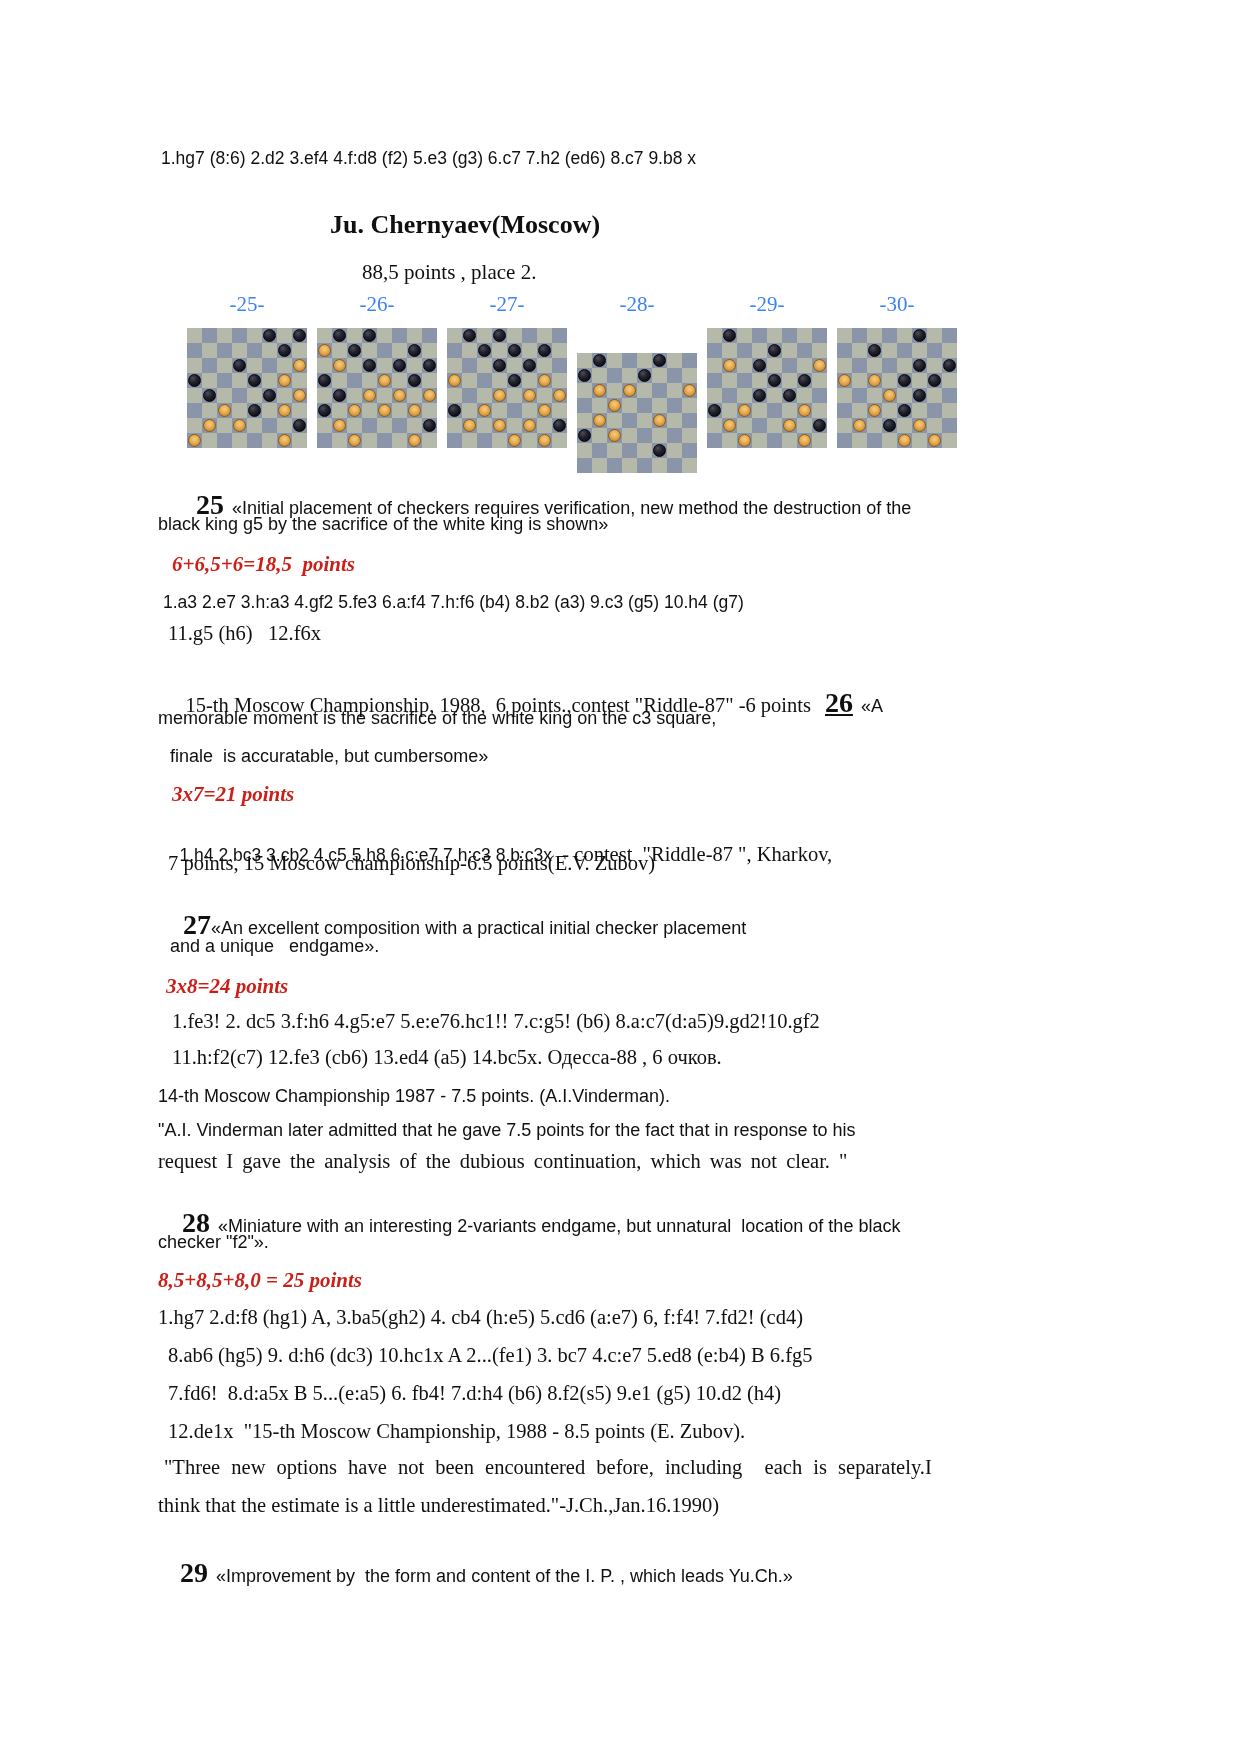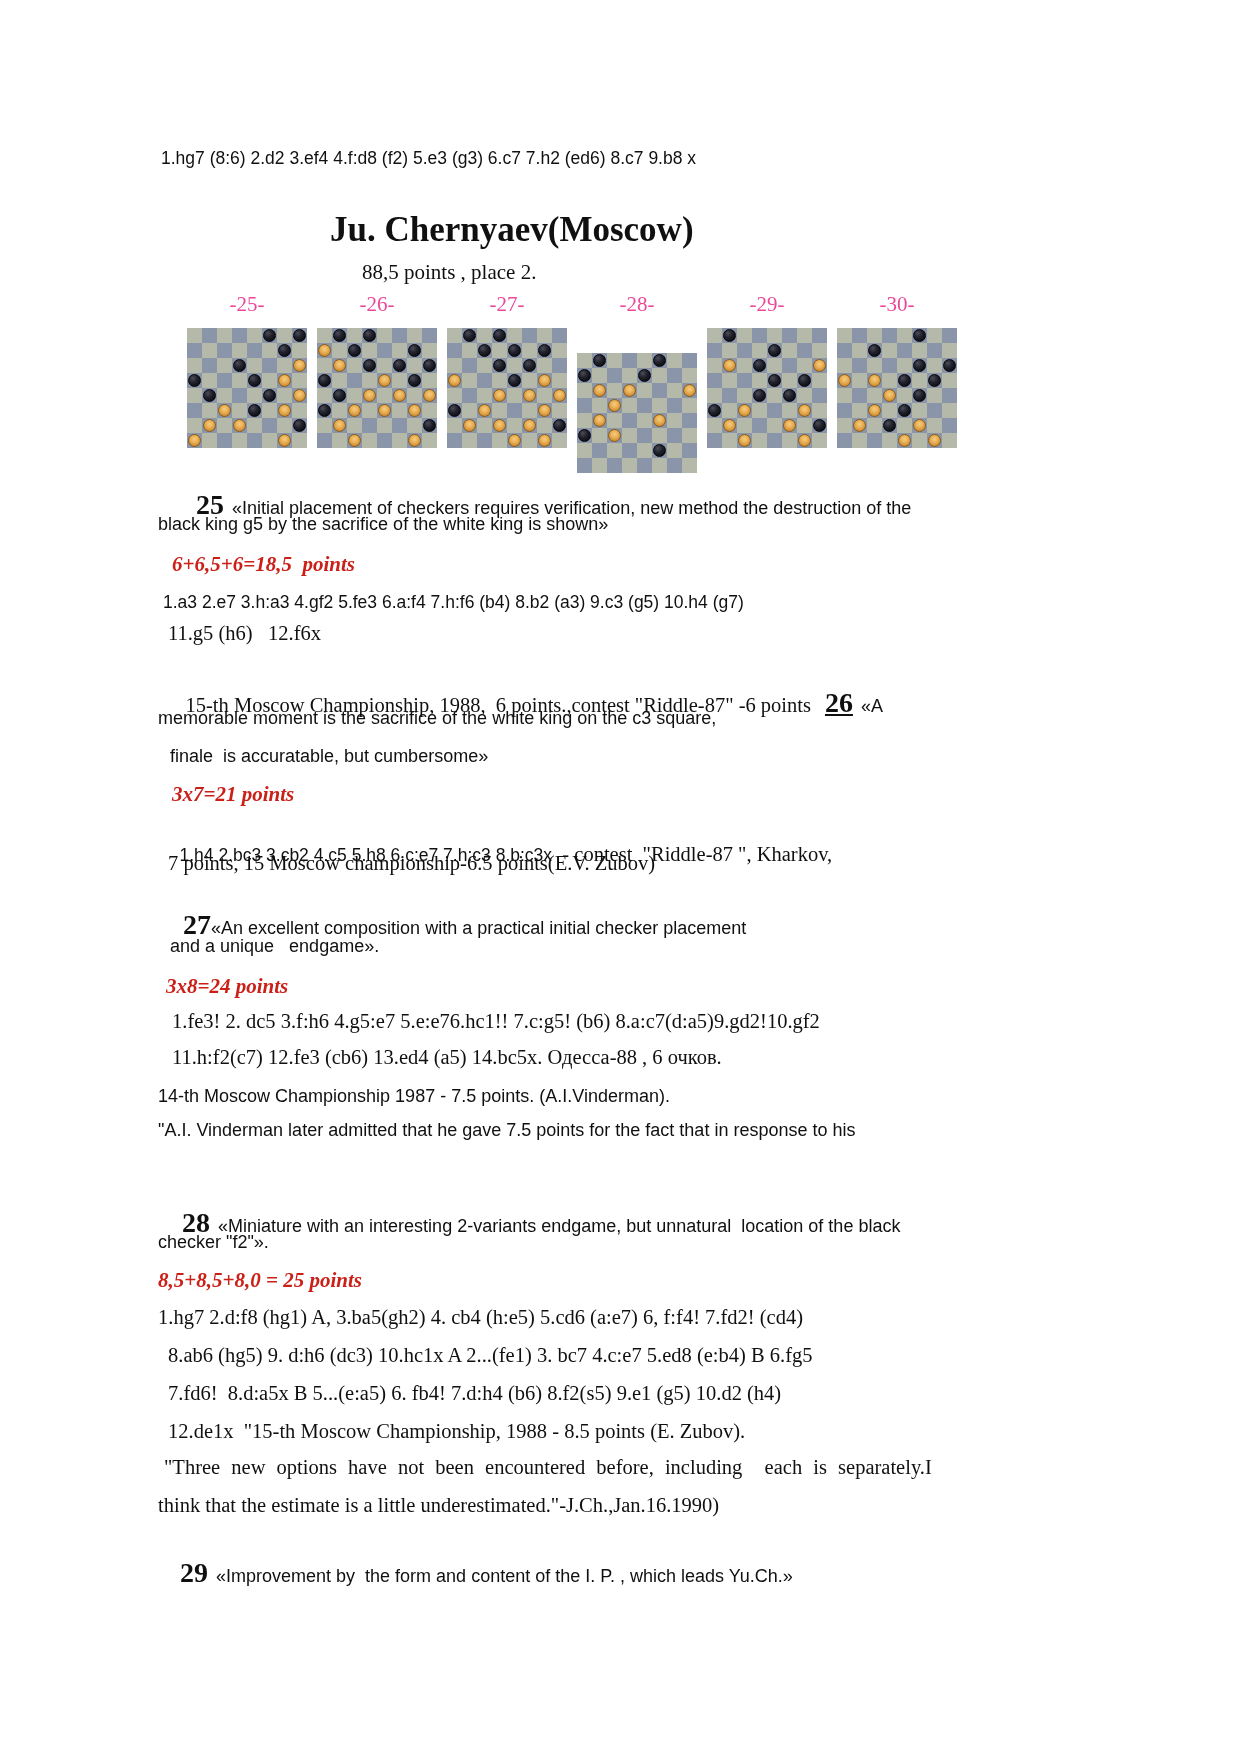--- a/index.html
+++ b/index.html
@@ -4,29 +4,29 @@
 <style>
   html,body{margin:0;padding:0;background:#ffffff;}
   .page{position:relative;width:1096px;height:1755px;background:#fff;overflow:hidden;
         font-family:"Liberation Serif",serif;color:#101010;}
   .line{position:absolute;white-space:pre;}
   .sans{font-family:"Liberation Sans",sans-serif;font-size:18px;}
   .serif{font-family:"Liberation Serif",serif;font-size:20.5px;}
   .num{font-family:"Liberation Serif",serif;font-weight:bold;font-size:28px;line-height:1;}
   .red{color:var(--red,#cb2018);font-weight:bold;font-style:italic;
        font-family:"Liberation Serif",serif;font-size:21px;}
-  .title{font-family:"Liberation Serif",serif;font-weight:bold;font-size:35px;}
+  .title{font-family:"Liberation Serif",serif;font-weight:bold;font-size:26px;}
   .subtitle{font-family:"Liberation Serif",serif;font-size:21px;}
   .gap1{margin-left:8px;}
   .gap2{margin-left:14px;text-decoration:underline;}
   .ws3{word-spacing:4px;}
   .ws5{word-spacing:6px;}
   
   .bcol{position:absolute;top:292px;width:122px;display:flex;flex-direction:column;align-items:center;}
-  .blabel{font-family:"Liberation Serif",serif;font-size:21px;color:#ec4899;margin-bottom:11px;}
+  .blabel{font-family:"Liberation Serif",serif;font-size:21px;color:#3b82f6;margin-bottom:11px;}
   .board{display:grid;grid-template-columns:repeat(8,15px);grid-template-rows:repeat(8,15px);
          width:120px;height:120px;}
   .cell{width:15px;height:15px;}
   .cell.light{background:var(--board-light,#b5b9aa);}
   .cell.dark{background:var(--board-dark,#8b95a9);}
   .piece{width:13px;height:13px;border-radius:50%;margin:1px;box-sizing:border-box;}
   .piece.black{background:radial-gradient(circle at 35% 30%,#4c4c5a 0%,#23232d 40%,#101018 75%);
                border:1px solid #05050a;}
   .piece.white{background:radial-gradient(circle at 50% 38%,#f6cd7d 0%,#eab45c 35%,#d3923a 70%,#b5771f 100%);
                border:1px solid #8a5c15;}
@@ -704,20 +704,21 @@
 
   <div class="line sans" style="top:890px;left:163px">
     <span class="num">27</span><span>«An excellent composition with a practical initial checker placement</span>
   </div>
   <div class="line sans" style="top:936px;left:170px">and a unique   endgame».</div>
   <div class="line red" style="top:974px;left:166px">3x8=24 points</div>
   <div class="line serif" style="top:1010px;left:172px">1.fe3! 2. dc5 3.f:h6 4.g5:e7 5.e:e76.hc1!! 7.c:g5! (b6) 8.a:c7(d:a5)9.gd2!10.gf2</div>
   <div class="line serif" style="top:1046px;left:172px">11.h:f2(c7) 12.fe3 (cb6) 13.ed4 (a5) 14.bc5x. Одесса-88 , 6 очков.</div>
   <div class="line sans" style="top:1086px;left:158px">14-th Moscow Championship 1987 - 7.5 points. (A.I.Vinderman).</div>
   <div class="line sans" style="top:1120px;left:158px">"A.I. Vinderman later admitted that he gave 7.5 points for the fact that in response to his</div>
+  <div class="line serif ws3" style="top:1150px;left:158px">request I gave the analysis of the dubious continuation, which was not clear. "</div>
 
   <div class="line sans" style="top:1188px;left:162px">
     <span class="num">28</span><span class="gap1">«Miniature with an interesting 2-variants endgame, but unnatural  location of the black</span>
   </div>
   <div class="line sans" style="top:1232px;left:158px">checker "f2"».</div>
   <div class="line red" style="top:1268px;left:158px">8,5+8,5+8,0 = 25 points</div>
   <div class="line serif" style="top:1306px;left:158px">1.hg7 2.d:f8 (hg1) A, 3.ba5(gh2) 4. cb4 (h:e5) 5.cd6 (a:e7) 6, f:f4! 7.fd2! (cd4)</div>
   <div class="line serif" style="top:1344px;left:168px">8.ab6 (hg5) 9. d:h6 (dc3) 10.hc1x A 2...(fe1) 3. bc7 4.c:e7 5.ed8 (e:b4) B 6.fg5</div>
   <div class="line serif" style="top:1382px;left:168px">7.fd6!  8.d:a5x B 5...(e:a5) 6. fb4! 7.d:h4 (b6) 8.f2(s5) 9.e1 (g5) 10.d2 (h4)</div>
   <div class="line serif" style="top:1420px;left:168px">12.de1x  "15-th Moscow Championship, 1988 - 8.5 points (E. Zubov).</div>

